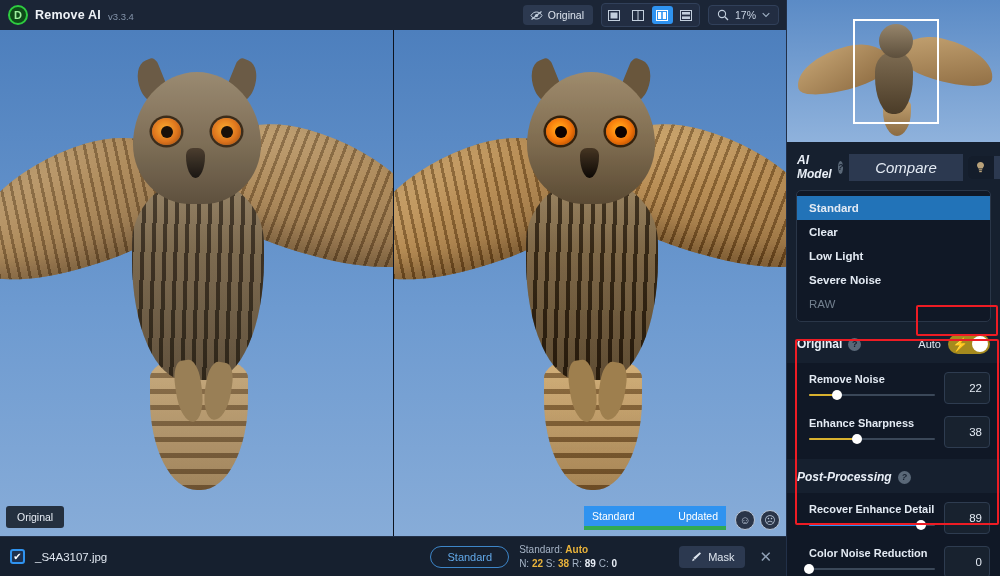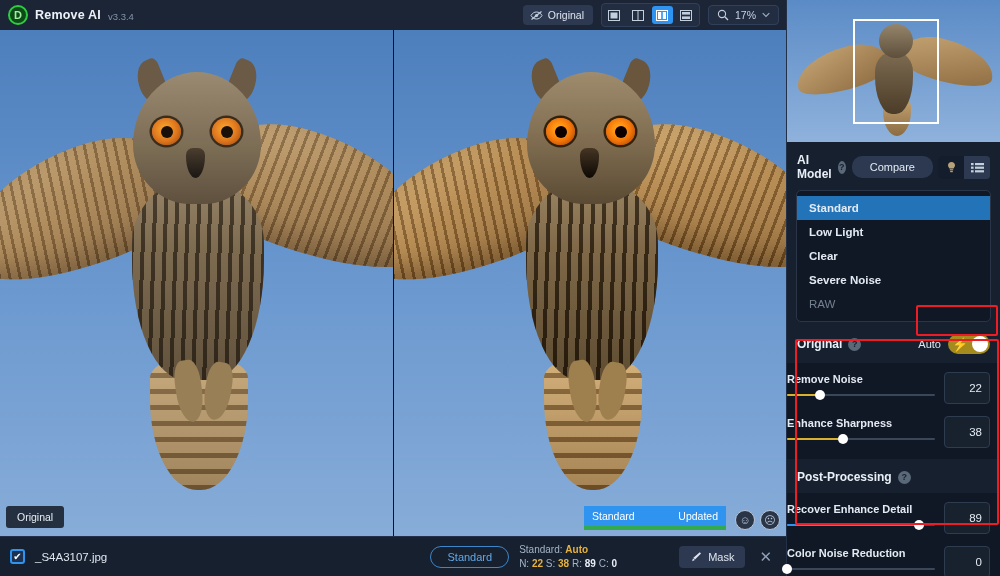--- a/index.html
+++ b/index.html
@@ -207,31 +207,32 @@
   .mw { position: absolute; background: linear-gradient(160deg,#c6a574,#8d6b41); }
   .mw-l { left: 8px; top: 48px; width: 96px; height: 42px; border-radius: 60% 40% 50% 45%/70% 60% 40% 30%; transform: rotate(-14deg); }
   .mw-r { left: 112px; top: 40px; width: 96px; height: 42px; border-radius: 40% 60% 45% 50%/60% 70% 30% 40%; transform: rotate(13deg); }
   .mb { position: absolute; left: 88px; top: 52px; width: 38px; height: 62px; background: linear-gradient(#7e6c52,#4b3c28); border-radius: 45%/32% 32% 60% 60%; }
   .mh { position: absolute; left: 92px; top: 24px; width: 34px; height: 34px; background: linear-gradient(#96856b,#5d4f3c); border-radius: 50%; }
   .mt { position: absolute; left: 96px; top: 100px; width: 28px; height: 36px; background: linear-gradient(#c2a171,#8b6b42); border-radius: 30% 30% 50% 50%/14% 14% 70% 70%; }
 
   .sec-head {
     display: flex; align-items: center; gap: 6px;
     padding: 11px 10px 9px 10px;
+    font-style: italic;
   }
   .sec-title { color: #e9eff7; font-size: 12px; font-weight: bold; }
   .qmark {
     width: 13px; height: 13px; border-radius: 50%;
     background: #5a6878; color: #16202f; font-size: 9px; font-weight: bold;
     display: flex; align-items: center; justify-content: center;
   }
   .head-actions { margin-left: auto; display: flex; align-items: center; gap: 5px; }
   .cmp-btn {
-    background: #2c3950; color: #e3eaf3; font-size: 11px;
-    border-radius: 10px; padding: 5px 18px;
+    background: #2c3950; color: #e3eaf3; font-size: 15px;
+    border-radius: 0; padding: 5px 26px;
   }
   .iconpair { display: flex; background: #222d42; border-radius: 4px; overflow: hidden; }
   .ibtn {
     width: 26px; height: 23px; display: flex; align-items: center; justify-content: center;
   }
   .ibtn.dark { background: #141d2b; }
   .ibtn.lite { background: #2c3950; }
 
   .model-box {
     margin: 0 9px; background: #101826; border: 1px solid #2a3648;
@@ -252,21 +253,21 @@
   .toggle {
     position: relative; width: 42px; height: 20px; border-radius: 10px;
     background: #a58a1e; display: flex; align-items: center;
   }
   .bolt { color: #ffd84d; font-size: 13px; padding-left: 4px; line-height: 1; }
   .knob {
     position: absolute; right: 2px; top: 2px; width: 16px; height: 16px;
     border-radius: 50%; background: #fff;
   }
 
-  .slider-block { background: #101826; padding: 9px 10px 11px 0; }
+  .slider-block { background: #101826; padding: 9px 10px 11px 22px; }
   .slider-row { display: flex; align-items: flex-start; gap: 9px; }
   .slider-left { flex: 1; padding-top: 1px; }
   .slider-label { color: #e3eaf3; font-size: 11px; font-weight: bold; margin-bottom: 9px; }
   .track {
     position: relative; height: 2px; background: #3a4758; border-radius: 1px;
   }
   .fill { position: absolute; left: 0; top: 0; height: 2px; border-radius: 1px; }
   .fill.gold { background: #d8b12f; }
   .fill.blue { background: #2f93f0; }
   .knob-s {
@@ -513,22 +514,22 @@
               <rect x="0" y="8.2" width="2.6" height="2.2" fill="#c3cfdd"></rect>
               <rect x="4" y="8.2" width="9" height="2.2" fill="#c3cfdd"></rect>
             </svg>
           </div>
         </div>
       </div>
     </div>
 
     <div class="model-box">
       <div class="model-item sel">Standard</div>
+      <div class="model-item">Clear</div>
       <div class="model-item">Low Light</div>
-      <div class="model-item">Clear</div>
       <div class="model-item">Severe Noise</div>
       <div class="model-item dim">RAW</div>
     </div>
 
     <div class="settings-head">
       <span class="sec-title">Original</span>
       <span class="qmark">?</span>
       <div class="auto-wrap">
         <span class="auto-lbl">Auto</span>
         <div class="toggle">

